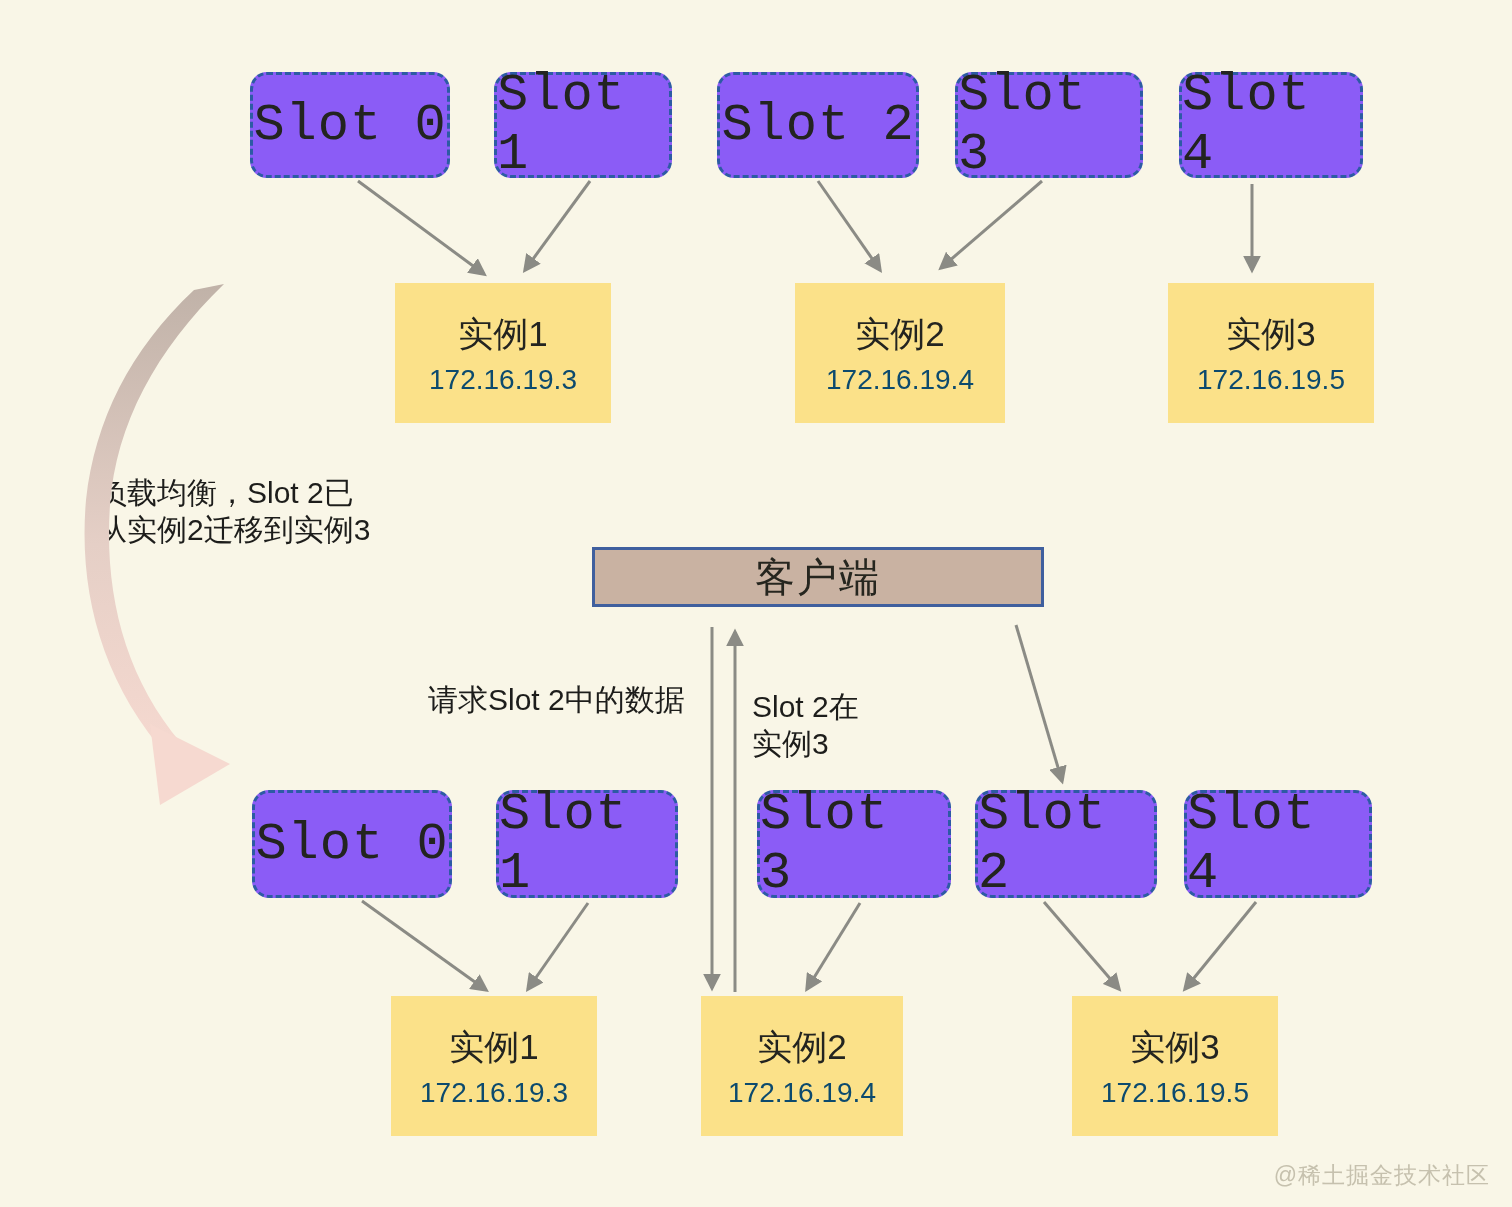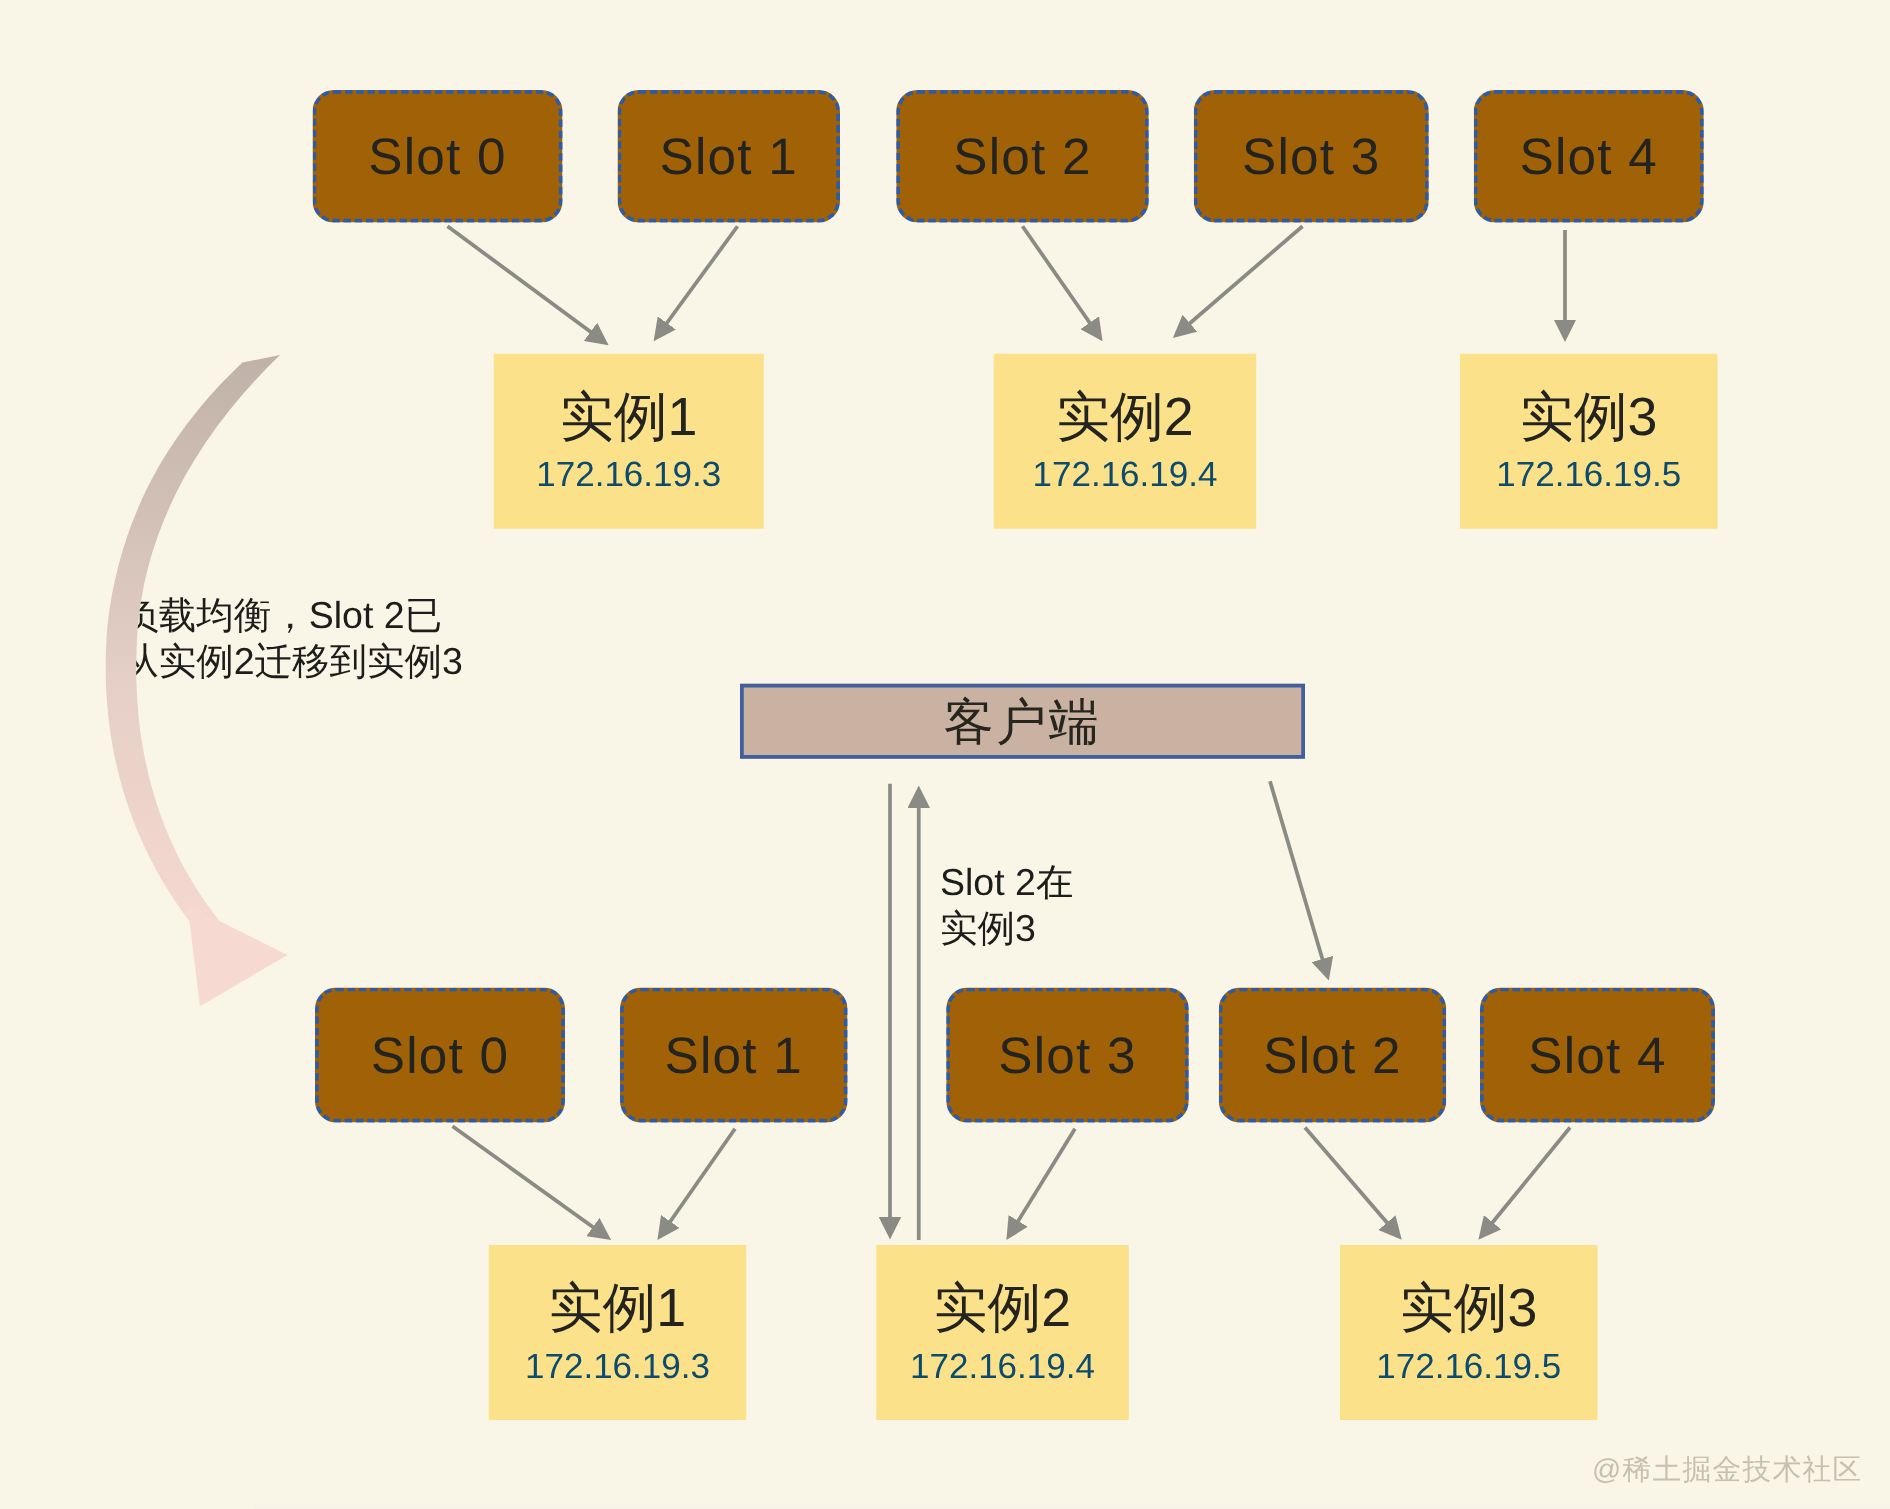--- a/index.html
+++ b/index.html
@@ -9,37 +9,38 @@
   }
   #canvas{
     position:relative;
     width:1512px;height:1207px;
     background:#f9f6e7;
     overflow:hidden;
     color:#26261f;
   }
   .slot{
     position:absolute;
-    background:#a16207;
+    background:#8b5cf6;
     border:3px dashed #2d5ba4;
     border-radius:17px;
     display:flex;align-items:center;justify-content:center;
-    font-size:41px;
+    font-size:52px;
     color:#232420;
     box-sizing:border-box;
     letter-spacing:1px;
+    font-family:Liberation Mono, monospace;
   }
   .instance{
     position:absolute;
     background:#fbe189;
     display:flex;flex-direction:column;align-items:center;justify-content:center;
     box-sizing:border-box;
     text-align:center;
   }
-  .instance .iname{font-size:43px;line-height:52px;color:#232420;}
+  .instance .iname{font-size:35px;line-height:52px;color:#232420;}
   .instance .iip{font-size:28px;line-height:36px;color:#0c4a6e;margin-top:2px;}
   .client{
     position:absolute;
     left:592px;top:547px;width:452px;height:60px;
     background:#c9b2a2;
     border:3px solid #3f5f9e;
     display:flex;align-items:center;justify-content:center;
     font-size:40px;color:#26261f;
     box-sizing:border-box;
     letter-spacing:2px;
@@ -91,20 +92,21 @@
   <div class="instance" style="left:1168px;top:283px;width:206px;height:140px">
     <div class="iname">实例3</div>
     <div class="iip">172.16.19.5</div>
   </div>
 
   <div class="note">负载均衡，Slot 2已
 从实例2迁移到实例3</div>
 
   <div class="client">客户端</div>
 
+  <div class="flow-label" style="left:428px;top:681px">请求Slot 2中的数据</div>
   <div class="flow-label" style="left:752px;top:688px">Slot 2在
 实例3</div>
 
   <div class="slot" style="left:252px;top:790px;width:200px;height:108px">Slot 0</div>
   <div class="slot" style="left:496px;top:790px;width:182px;height:108px">Slot 1</div>
   <div class="slot" style="left:757px;top:790px;width:194px;height:108px">Slot 3</div>
   <div class="slot" style="left:975px;top:790px;width:182px;height:108px">Slot 2</div>
   <div class="slot" style="left:1184px;top:790px;width:188px;height:108px">Slot 4</div>
 
   <div class="instance" style="left:391px;top:996px;width:206px;height:140px">

